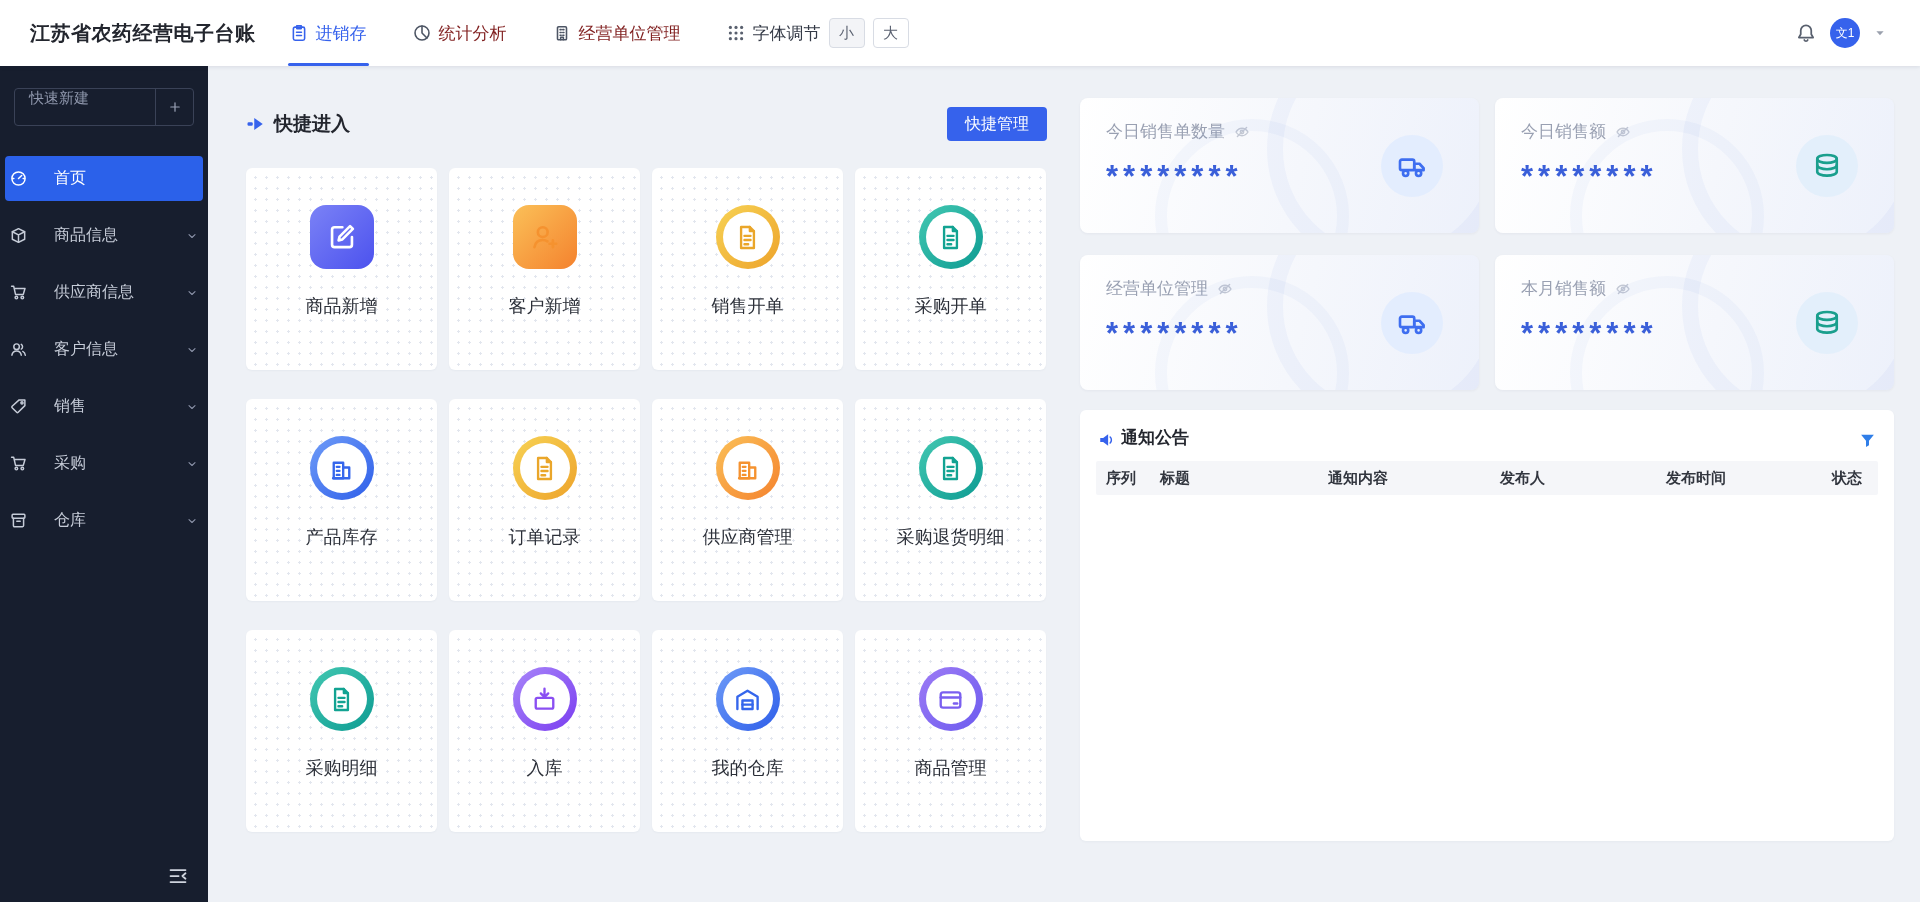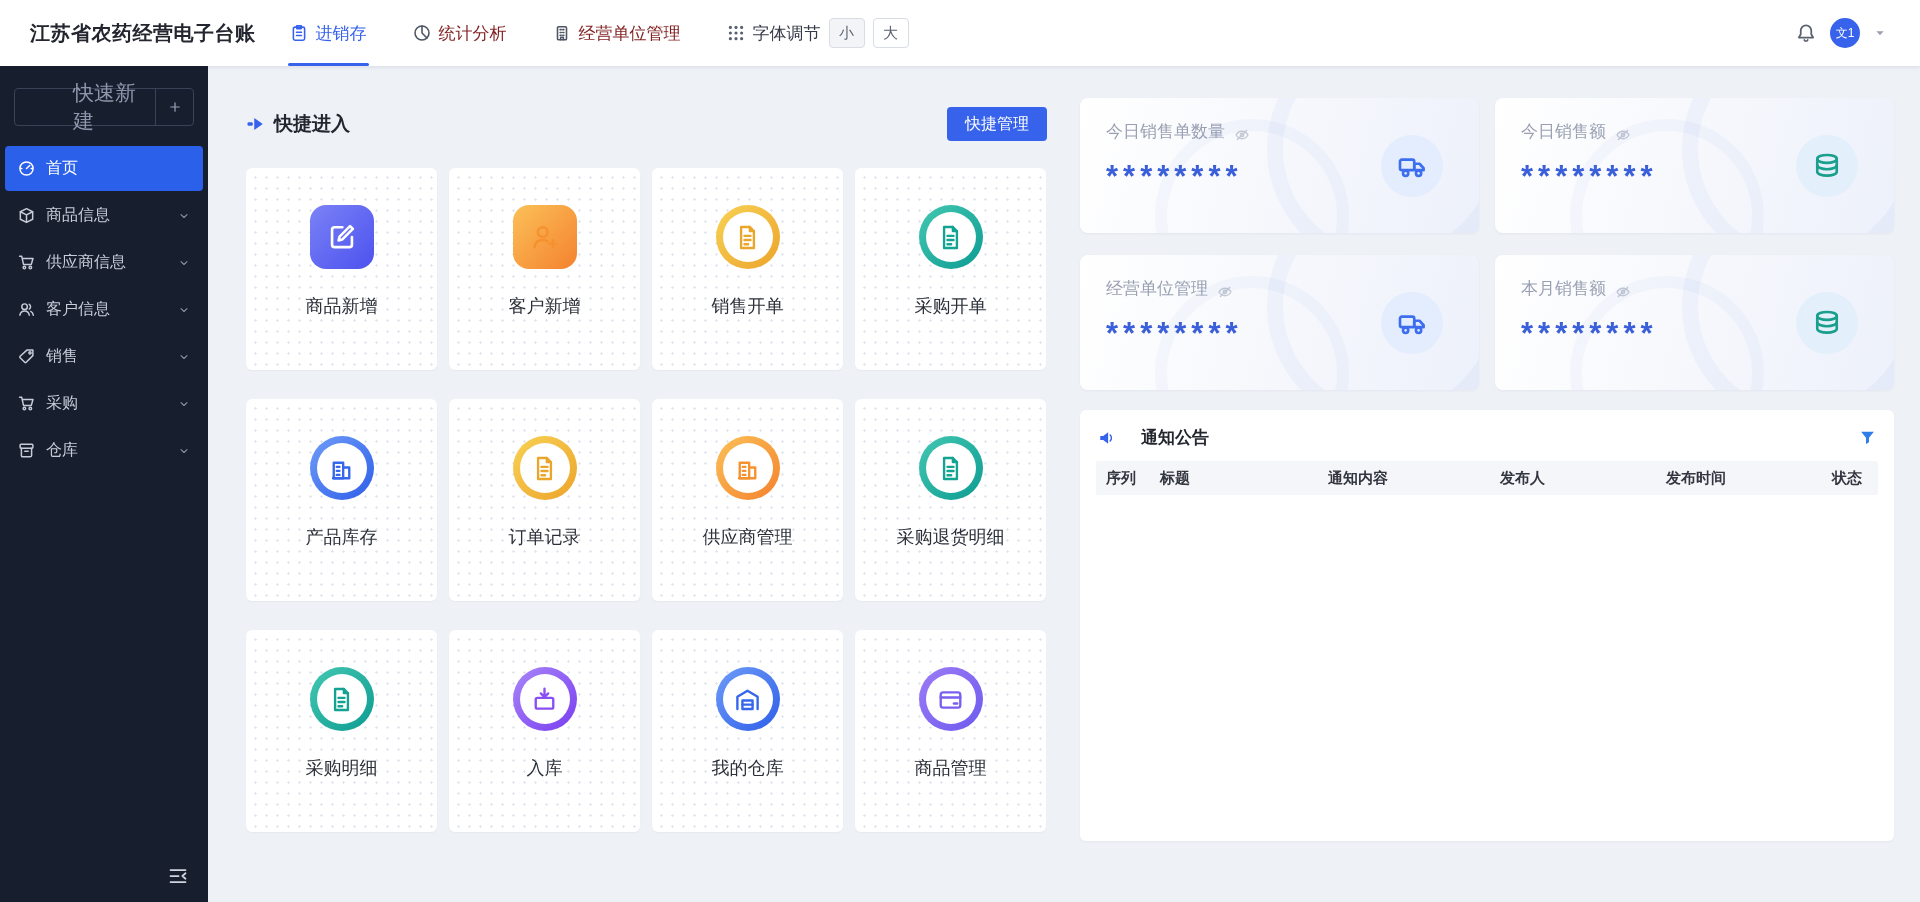--- a/index.html
+++ b/index.html
@@ -37,28 +37,28 @@
   .avatar{ width:30px; height:30px; border-radius:50%; background:var(--primary); color:#fff;
     font-size:12px; display:flex; align-items:center; justify-content:center; cursor:pointer; }
   .caret{ width:12px; height:12px; color:#9aa0ad; cursor:pointer; }
 
   
   .shell{ display:flex; height:836px; }
 
   
   .sidebar{ width:208px; background:var(--sidebar-bg); display:flex; flex-direction:column; flex:none; }
   .quick-create{ margin:22px 14px 12px; height:38px; border:1px solid #3a4257; border-radius:4px;
-    display:flex; align-items:center; color:#8e96ab; font-size:21px; cursor:pointer;padding-left:44px; }
+    display:flex; color:#8e96ab; font-size:15px; cursor:pointer; }
   .qc-label{ flex:1; padding-left:14px; }
   .qc-plusbox{ width:38px; height:100%; border-left:1px solid #3a4257;
     display:flex; align-items:center; justify-content:center; cursor:pointer; }
   .qc-plus{ width:14px; height:14px; color:#9aa2b6; }
   .side-menu{ margin-top:6px; }
-  .menu-item{ height:45px; display:flex; align-items:center; gap:11px; margin:2px 5px;
-    padding:0 13px; border-radius:4px; color:#c6ccd8; font-size:16px; cursor:pointer; }
+  .menu-item{ height:45px; display:flex; align-items:center; gap:27px; margin:12px 5px;
+    padding:0 5px; border-radius:4px; color:#c6ccd8; font-size:16px; cursor:pointer; }
   .menu-item.active{ background:var(--sidebar-active); color:#fff; }
   .mi-icon{ width:17px; height:17px; }
   .mi-label{ flex:1; white-space:nowrap; }
   .mi-chevron{ width:12px; height:12px; color:#8e96ab; }
   .collapse-row{ margin-top:auto; padding:0 20px 16px; display:flex; justify-content:flex-end; }
   .collapse-btn{ width:20px; height:20px; color:#cfd4de; cursor:pointer; }
 
   
   .main{ flex:1; display:flex; padding:32px 26px 0 38px; gap:33px; overflow:hidden; }
   .left-col{ width:801px; flex:none; }
@@ -100,34 +100,34 @@
   
   .right-col{ flex:1; display:flex; flex-direction:column; }
   .stats-grid{ display:grid; grid-template-columns:1fr 1fr; gap:22px 16px; }
   .stat-card{ height:135px; border-radius:8px; position:relative; overflow:hidden;
     background:linear-gradient(105deg,#ffffff 0%,#f5f7fc 55%,#edf1fb 100%);
     padding:22px 26px; box-shadow:0 1px 3px rgba(30,40,80,.05); }
   .stat-card::before{ content:""; position:absolute; right:-30px; top:-70px; width:210px; height:210px;
     border-radius:50%; border:16px solid rgba(100,130,225,.06); }
   .stat-card::after{ content:""; position:absolute; right:130px; bottom:-80px; width:170px; height:170px;
     border-radius:50%; border:12px solid rgba(100,130,225,.05); }
-  .stat-top{ display:flex; align-items:flex-end; gap:9px; }
+  .stat-top{ display:flex; align-items:center; gap:9px; }
   .stat-label{ font-size:17px; color:#99a0b2; }
   .eye{ width:16px; height:16px; color:#c3c8d4; cursor:pointer; }
   .stat-value{ margin-top:16px; font-size:31px; font-weight:700; letter-spacing:5px;
     color:var(--value-blue); }
   .stat-icon{ position:absolute; right:36px; top:50%; transform:translateY(-50%);
     width:62px; height:62px; border-radius:50%; display:flex; align-items:center; justify-content:center; z-index:1; }
   .stat-icon span{ width:30px; height:30px; }
   .stat-icon.ic-blue{ background:#e3edfe; color:#3e6ef0; }
   .stat-icon.ic-teal{ background:#e3effb; color:#1a9f8d; }
 
   .notice-card{ margin-top:20px; height:431px; background:#fff; border-radius:6px;
     padding:14px 16px 0; display:flex; flex-direction:column; box-shadow:0 1px 3px rgba(30,40,80,.04); }
-  .notice-head{ display:flex; align-items:center; gap:25px; padding:2px 2px 12px; }
+  .notice-head{ display:flex; align-items:flex-end; gap:5px; padding:2px 2px 12px; }
   .speaker{ width:18px; height:18px; color:var(--primary); }
   .notice-title{ font-size:17px; font-weight:700; color:#23262e; }
   .filter{ margin-left:auto; width:17px; height:17px; color:#2f7ee8; cursor:pointer; }
   .notice-thead{ display:flex; align-items:center; height:34px; background:#f5f6f9;
     font-size:15px; font-weight:700; color:#32363f; padding:0 10px; border-radius:2px; }
   .notice-thead span{ white-space:nowrap; }
   .notice-thead span:nth-of-type(1){ width:54px; }
   .notice-thead span:nth-of-type(2){ width:168px; }
   .notice-thead span:nth-of-type(3){ width:172px; }
   .notice-thead span:nth-of-type(4){ width:166px; }

